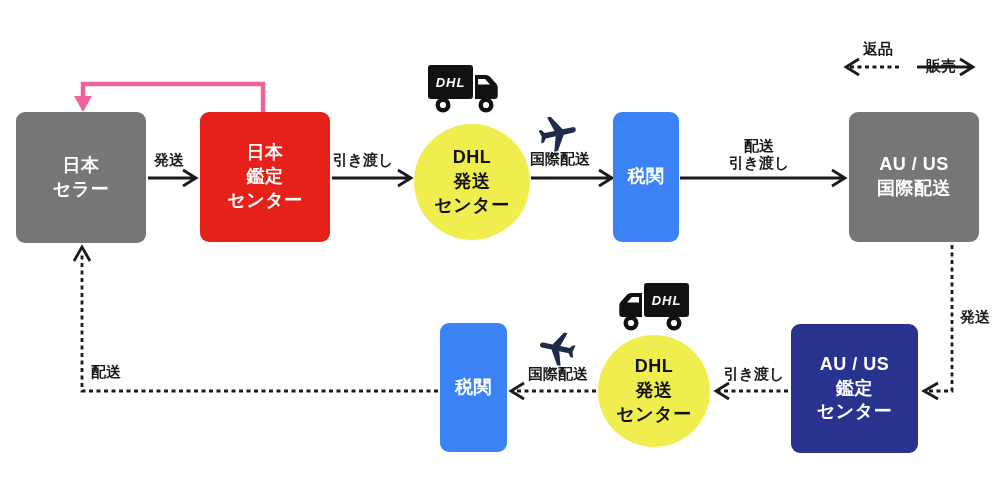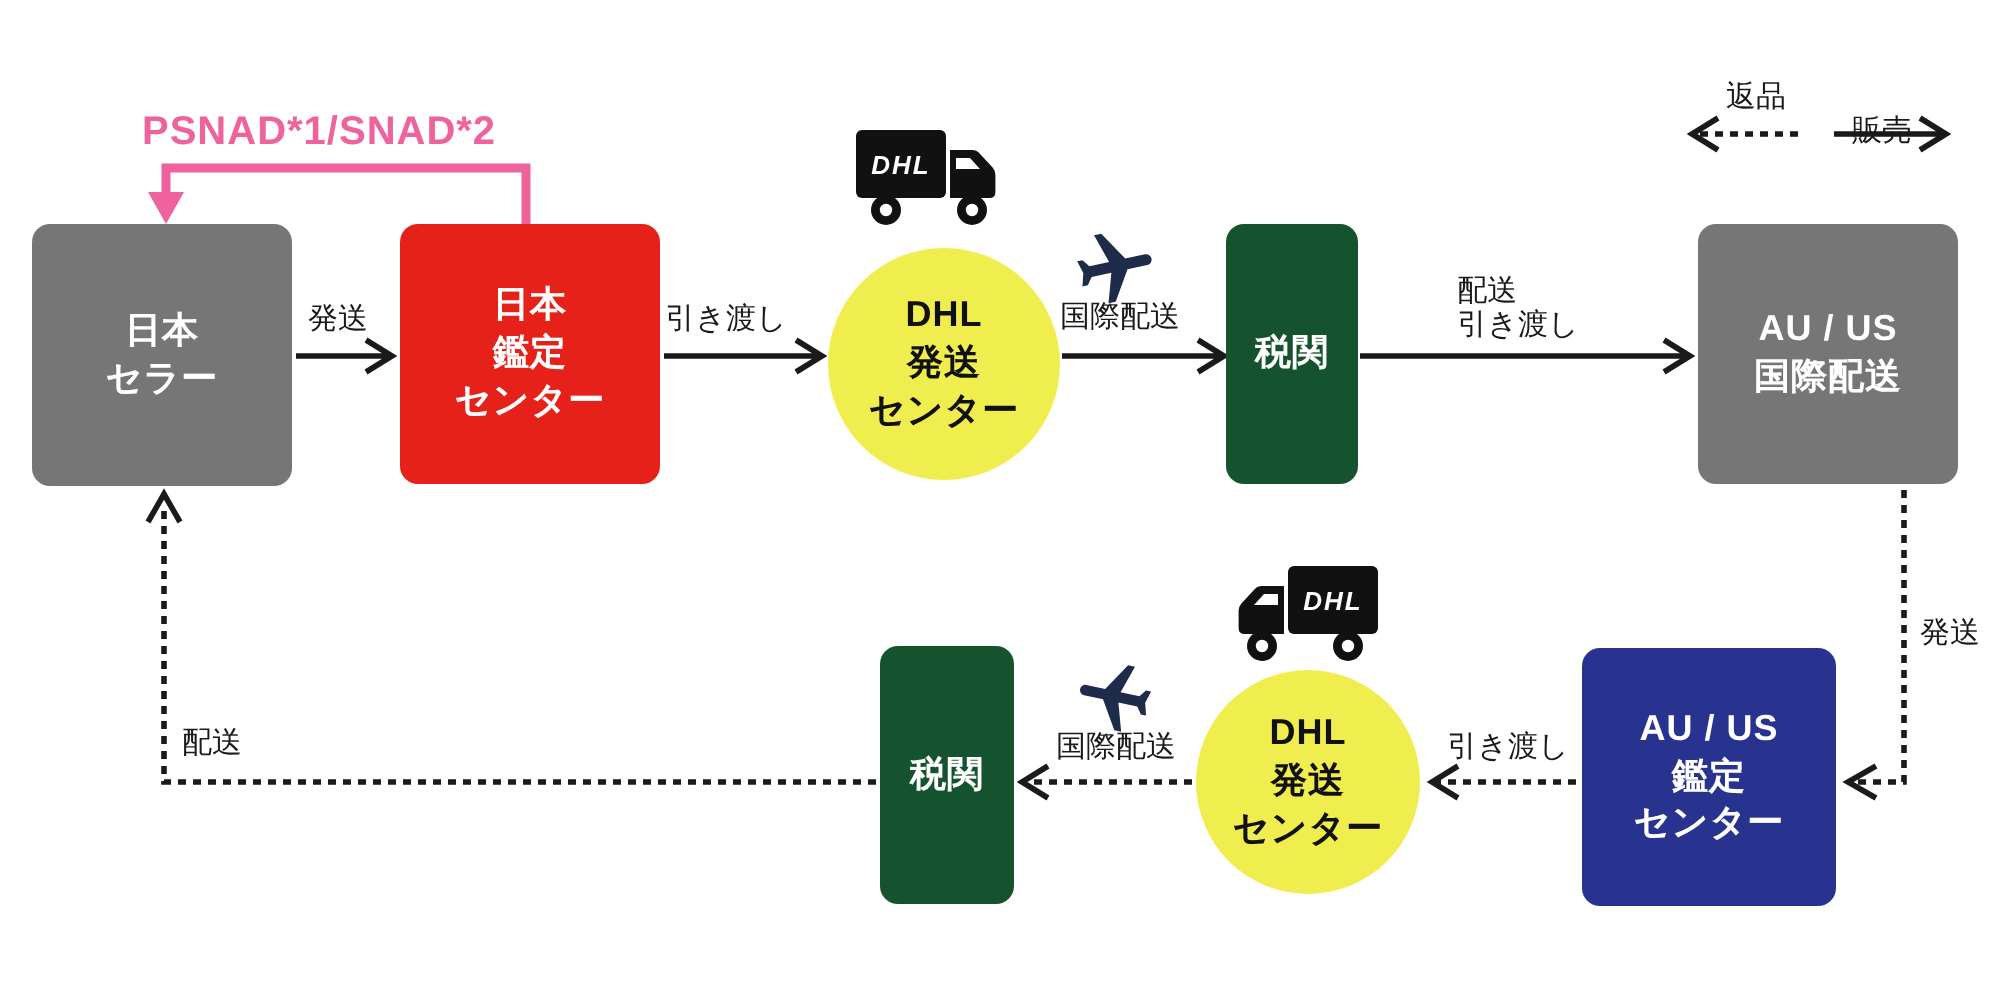--- a/index.html
+++ b/index.html
@@ -11,28 +11,28 @@
   .canvas { position:relative; width:1000px; height:500px; background:#ffffff; }
   .connectors { position:absolute; left:0; top:0; width:1000px; height:500px; }
 
   .node {
     position:absolute; display:flex; flex-direction:column;
     align-items:center; justify-content:center;
     border-radius:9px; font-weight:bold; font-size:18px;
     line-height:1.32; color:#ffffff; text-align:center; letter-spacing:0.5px;
   }
   .node.gray   { background:#767676; }
-  .node.lgray  { background:#14532d; }
+  .node.lgray  { background:#3b82f6; }
   .node.red    { background:#e6211a; }
   .node.blue   { background:#28338f; }
   .node.circle { background:#f0ee4e; border-radius:50%; color:#111111; }
 
   .label {
-    position:absolute; font-weight:normal; font-size:15px; color:#1a1a1a;
-    white-space:nowrap; transform:translateX(-50%); text-align:left;
+    position:absolute; font-weight:bold; font-size:15px; color:#1a1a1a;
+    white-space:nowrap; transform:translateX(-50%); text-align:center;
     line-height:1.1;
   }
   .label.two-line { line-height:1.15; }
   .psnad-label {
     position:absolute; left:71px; top:55px;
     font-size:20px; font-weight:800; color:#ee639e;
     letter-spacing:0.5px; white-space:nowrap;
   }
   .icon { position:absolute; }
   .icon.flip { transform:scaleX(-1); }
@@ -64,21 +64,20 @@
       <path d="M938 383 L924 391 L938 399"></path>
       <path stroke-dasharray="4 3.5" d="M788 391 H718"></path>
       <path d="M729 383 L716 391 L729 399"></path>
       <path stroke-dasharray="4 3.5" d="M596 391 H513"></path>
       <path d="M524 383 L511 391 L524 399"></path>
       <path stroke-dasharray="4 3.5" d="M438 391 H82 V252"></path>
       <path d="M74 261 L82 247 L90 261"></path>
     </g>
   </svg>
 
-  <div class="psnad-label">PSNAD*1/SNAD*2</div>
 
   <div class="node gray" style="left:16px; top:112px; width:130px; height:131px;">
     <div>日本</div>
     <div>セラー</div>
   </div>
 
   <div class="node red" style="left:200px; top:112px; width:130px; height:130px;">
     <div>日本</div>
     <div>鑑定</div>
     <div>センター</div>

